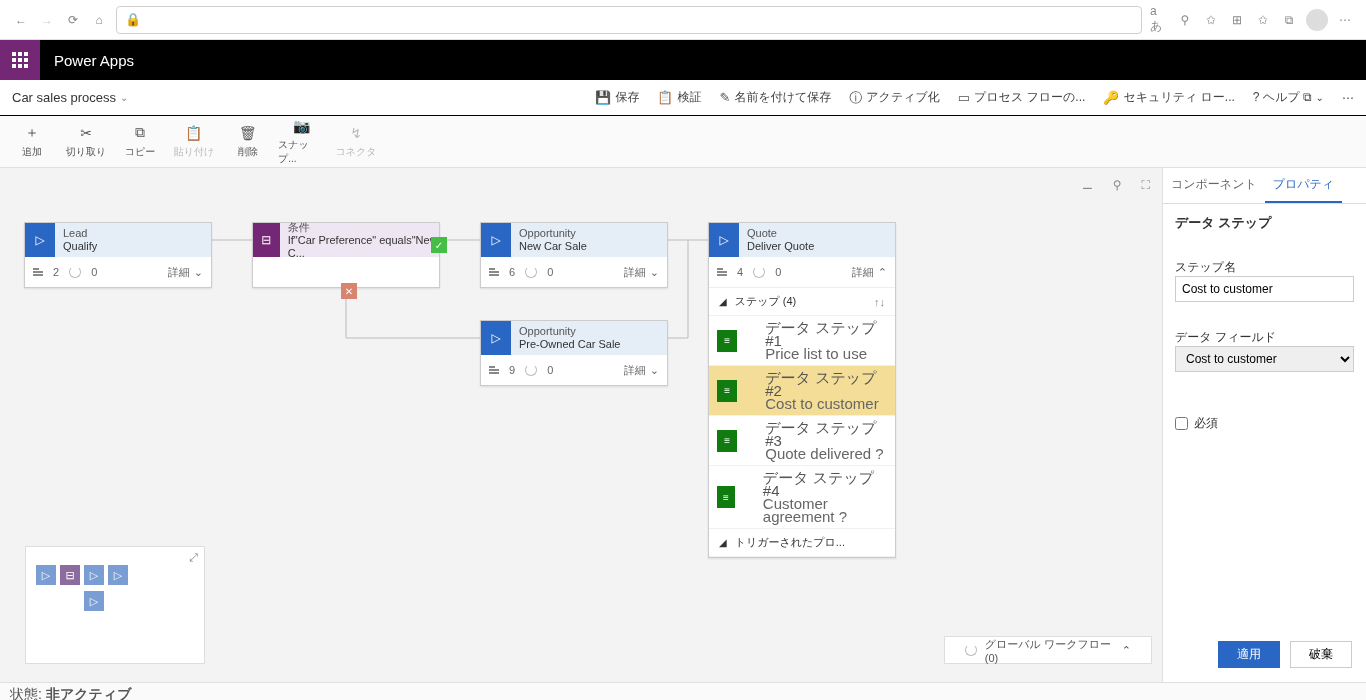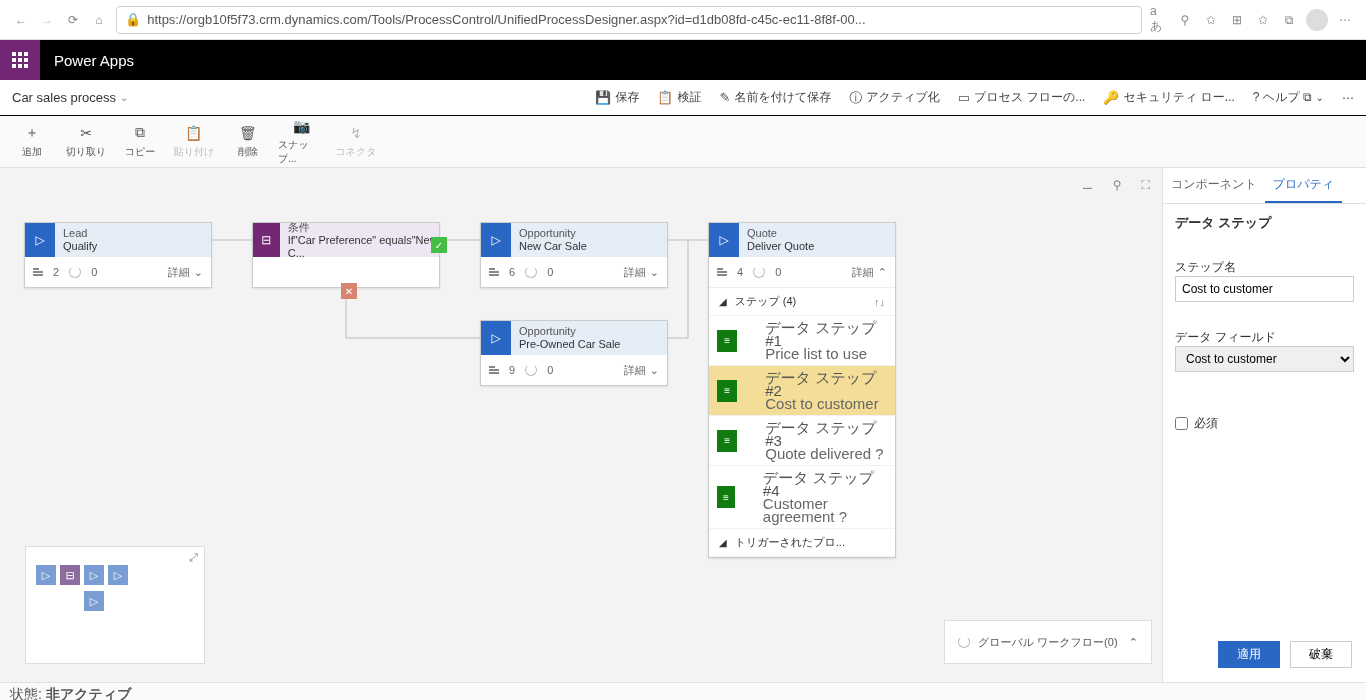--- a/index.html
+++ b/index.html
@@ -76,21 +76,21 @@
 
 
 .minimap { position:absolute; left:25px; bottom:18px; width:180px; height:118px; background:#fff; border:1px solid #ddd; padding:18px 10px 10px; }
 .minimap .exp { position:absolute; top:4px; right:6px; font-size:11px; color:#888; }
 .mini-row { display:flex; gap:4px; margin-bottom:6px; }
 .mini-b { width:20px; height:20px; display:flex; align-items:center; justify-content:center; color:#fff; font-size:11px; }
 .mini-b.blue { background:#7a9dd4; }
 .mini-b.purp { background:#8c6c9e; }
 
 
-.global-wf { position:absolute; right:10px; bottom:18px; width:208px; height:44px; background:#fff; border:1px solid #ddd; display:flex; align-items:center; padding:0 13px; font-size:11px; color:#555; cursor:pointer; }
+.global-wf { position:absolute; right:10px; bottom:18px; width:208px; height:28px; background:#fff; border:1px solid #ddd; display:flex; align-items:center; padding:0 20px; font-size:11px; color:#555; cursor:pointer; }
 .global-wf .chev { margin-left:auto; }
 
 
 .panel-tabs { display:flex; border-bottom:1px solid #ddd; }
 .panel-tab { padding:8px 8px; font-size:12px; color:#666; cursor:pointer; }
 .panel-tab.active { color:#2a67c4; border-bottom:2px solid #2a67c4; }
 .panel-body { padding:10px 12px; display:flex; flex-direction:column; gap:27px; font-size:12px; }
 .panel-body .sec-title { font-weight:600; font-size:13px; }
 .panel-body label { font-size:12px; color:#333; }
 .panel-body input[type=text], .panel-body select { width:100%; height:26px; border:1px solid #ccc; padding:0 6px; font-size:12px; }
@@ -111,21 +111,20 @@
 </head>
 <body>
 
 <div class="browser-bar">
   <div class="nav-ico">←</div>
   <div class="nav-ico" style="color:#ccc">→</div>
   <div class="nav-ico">⟳</div>
   <div class="nav-ico">⌂</div>
   <div class="url-box">
     <span class="lock">🔒</span>
-    <span>https://orgb10f5f73.crm.dynamics.com/Tools/ProcessControl/UnifiedProcessDesigner.aspx?id=d1db08fd-c45c-ec11-8f8f-00...</span>
   </div>
   <div class="nav-ico">aあ</div>
   <div class="nav-ico">⚲</div>
   <div class="nav-ico">✩</div>
   <div class="nav-ico">⊞</div>
   <div class="nav-ico">✩</div>
   <div class="nav-ico">⧉</div>
   <div class="nav-ico" style="width:22px;height:22px;border-radius:50%;background:#ddd"></div>
   <div class="nav-ico">⋯</div>
 </div>

